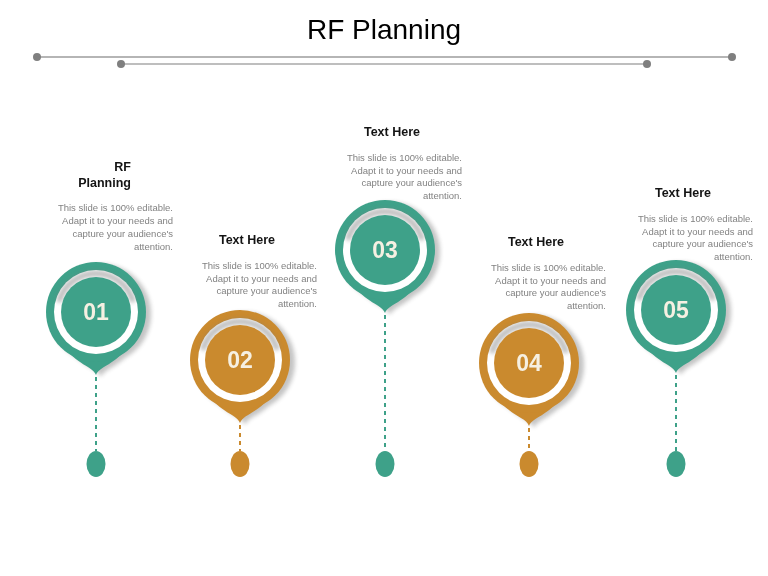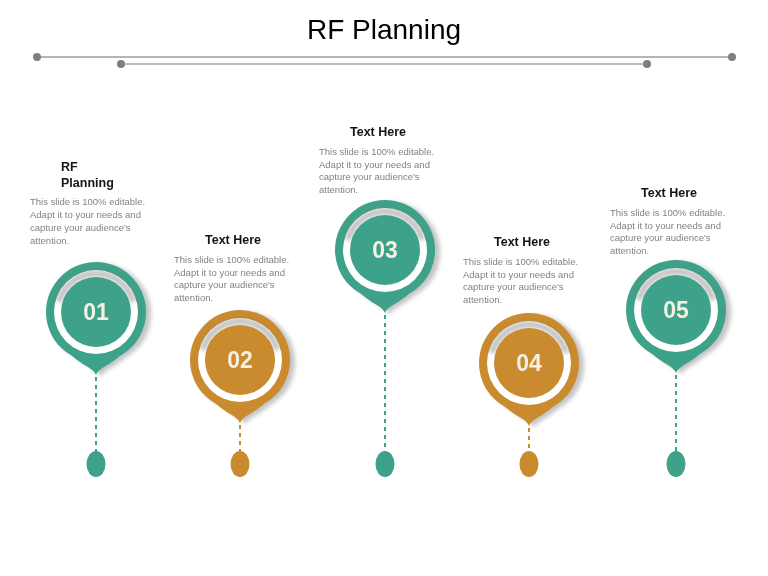--- a/index.html
+++ b/index.html
@@ -9,27 +9,27 @@
     position:relative;
     overflow:hidden;
     font-family:"Liberation Sans", sans-serif;
   }
   .slide-title{
     position:absolute;top:14px;left:0;width:768px;
     text-align:center;
     font-size:28px;font-weight:400;color:#000000;
   }
   .divider{position:absolute;top:50px;left:0;}
-  .item{position:absolute;width:132px;text-align:left;}
+  .item{position:absolute;width:132px;text-align:right;}
   .heading{
     font-size:12.5px;font-weight:bold;color:#141414;
     line-height:1.25;width:70px;margin:0 auto 5px auto;
   }
   .body-text{
-    font-size:9.5px;color:#828282;line-height:1.36;width:132px;margin:0;
+    font-size:9.5px;color:#828282;line-height:1.36;width:132px;margin:11px;
   }
   .pin{position:absolute;left:6px;}
   .i1{left:30px;top:160px;}   .i1 .pin{top:97px;}
   .i2{left:174px;top:233px;}  .i2 .pin{top:72px;}
   .i3{left:319px;top:125px;}  .i3 .pin{top:70px;}
   .i4{left:463px;top:235px;}  .i4 .pin{top:73px;}
   .i5{left:610px;top:186px;}  .i5 .pin{top:69px;}
 </style>
 </head>
 <body>

